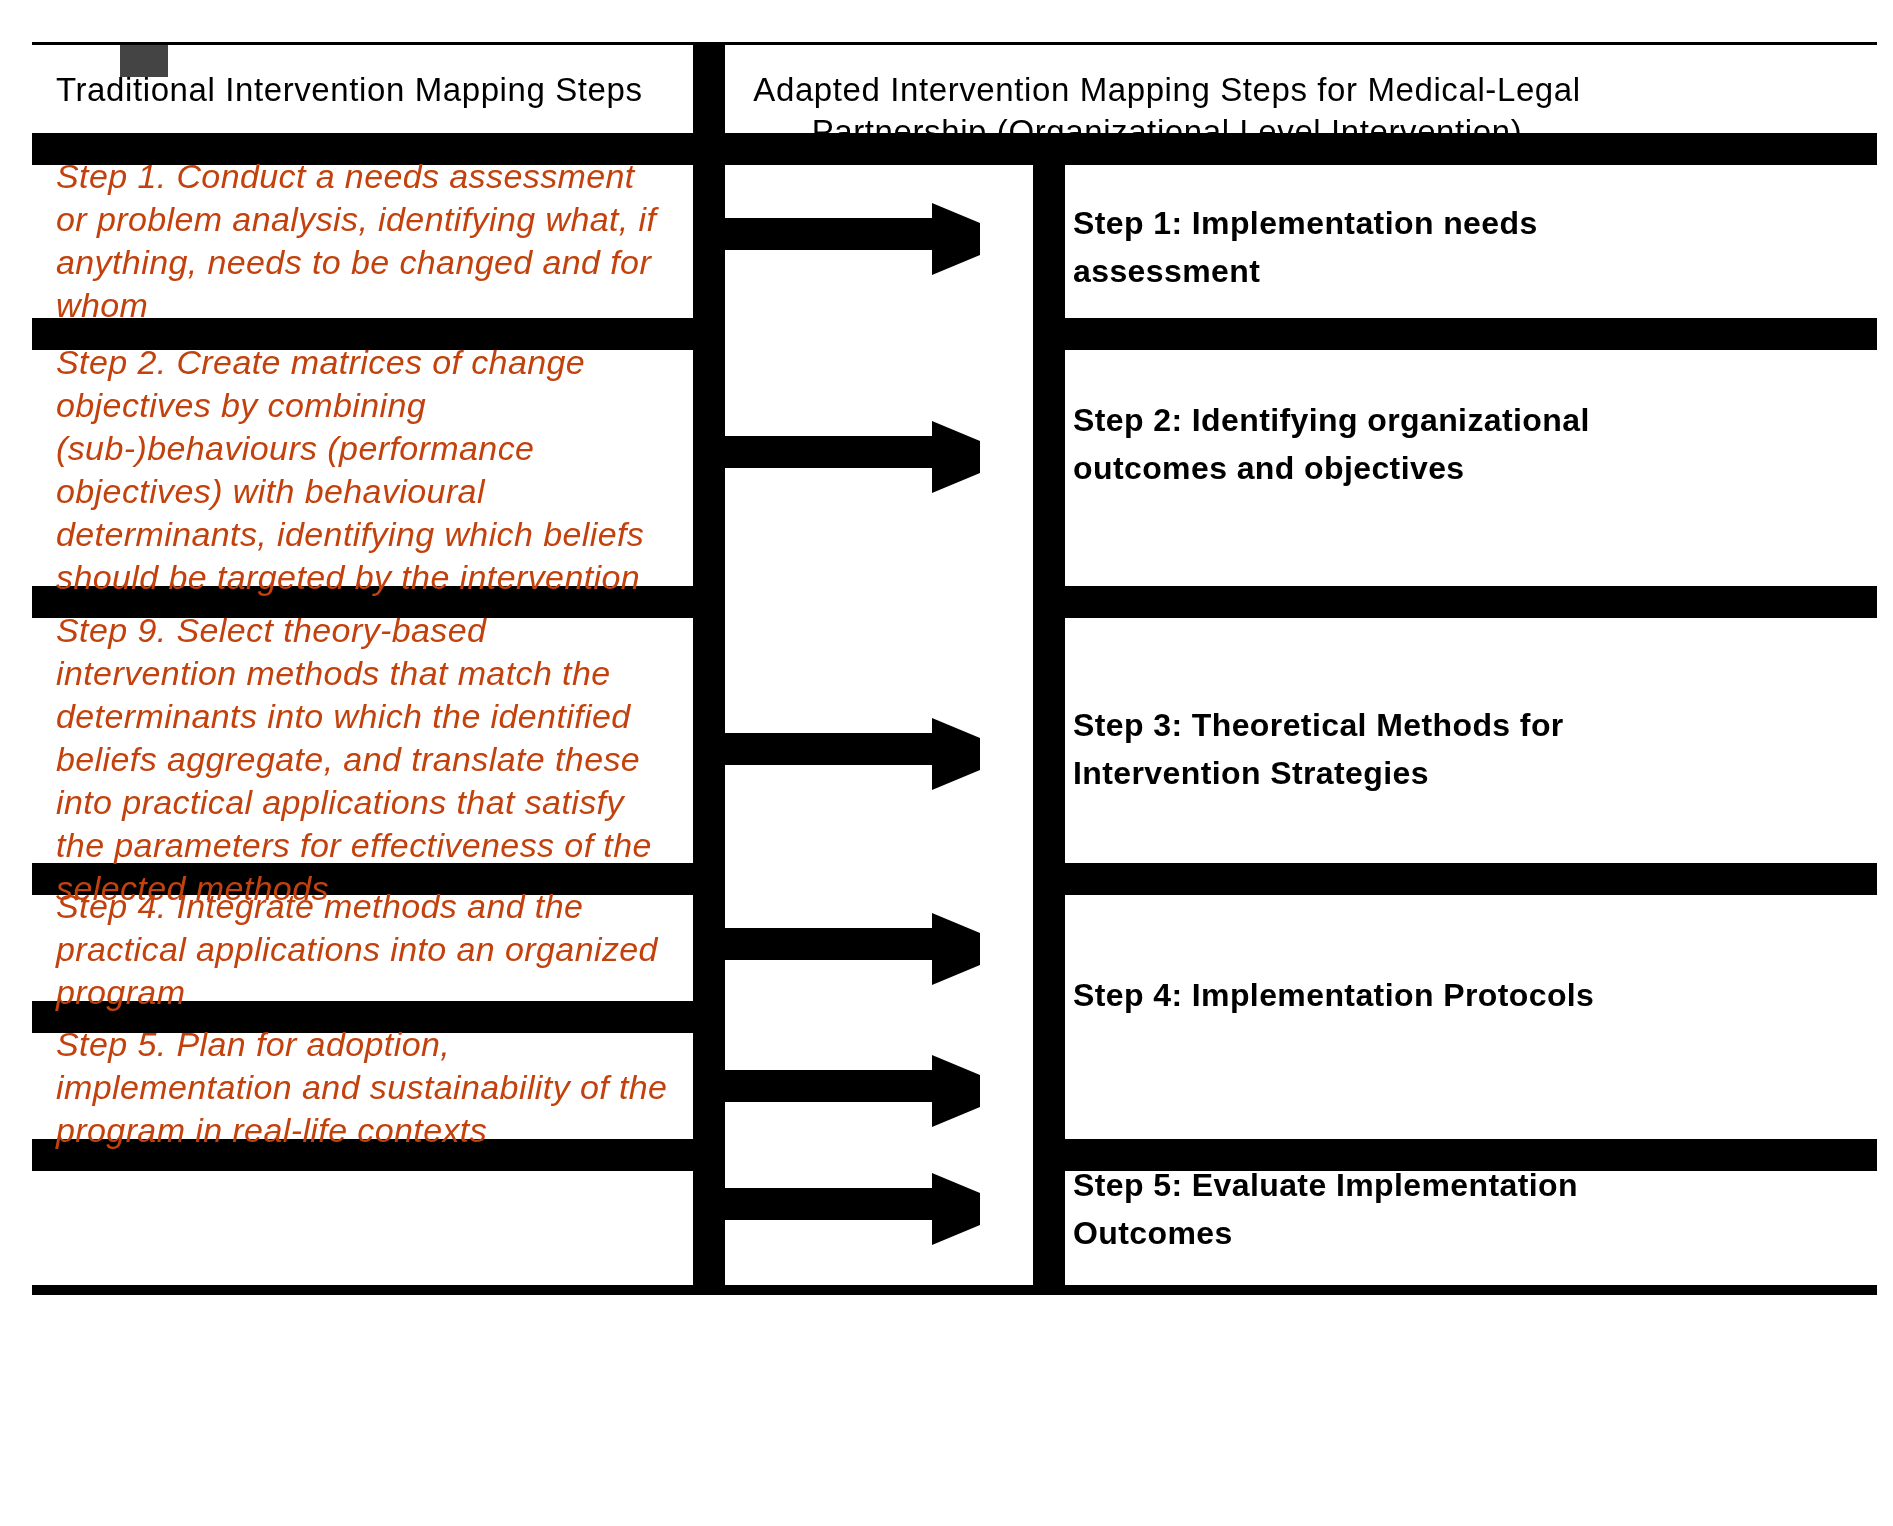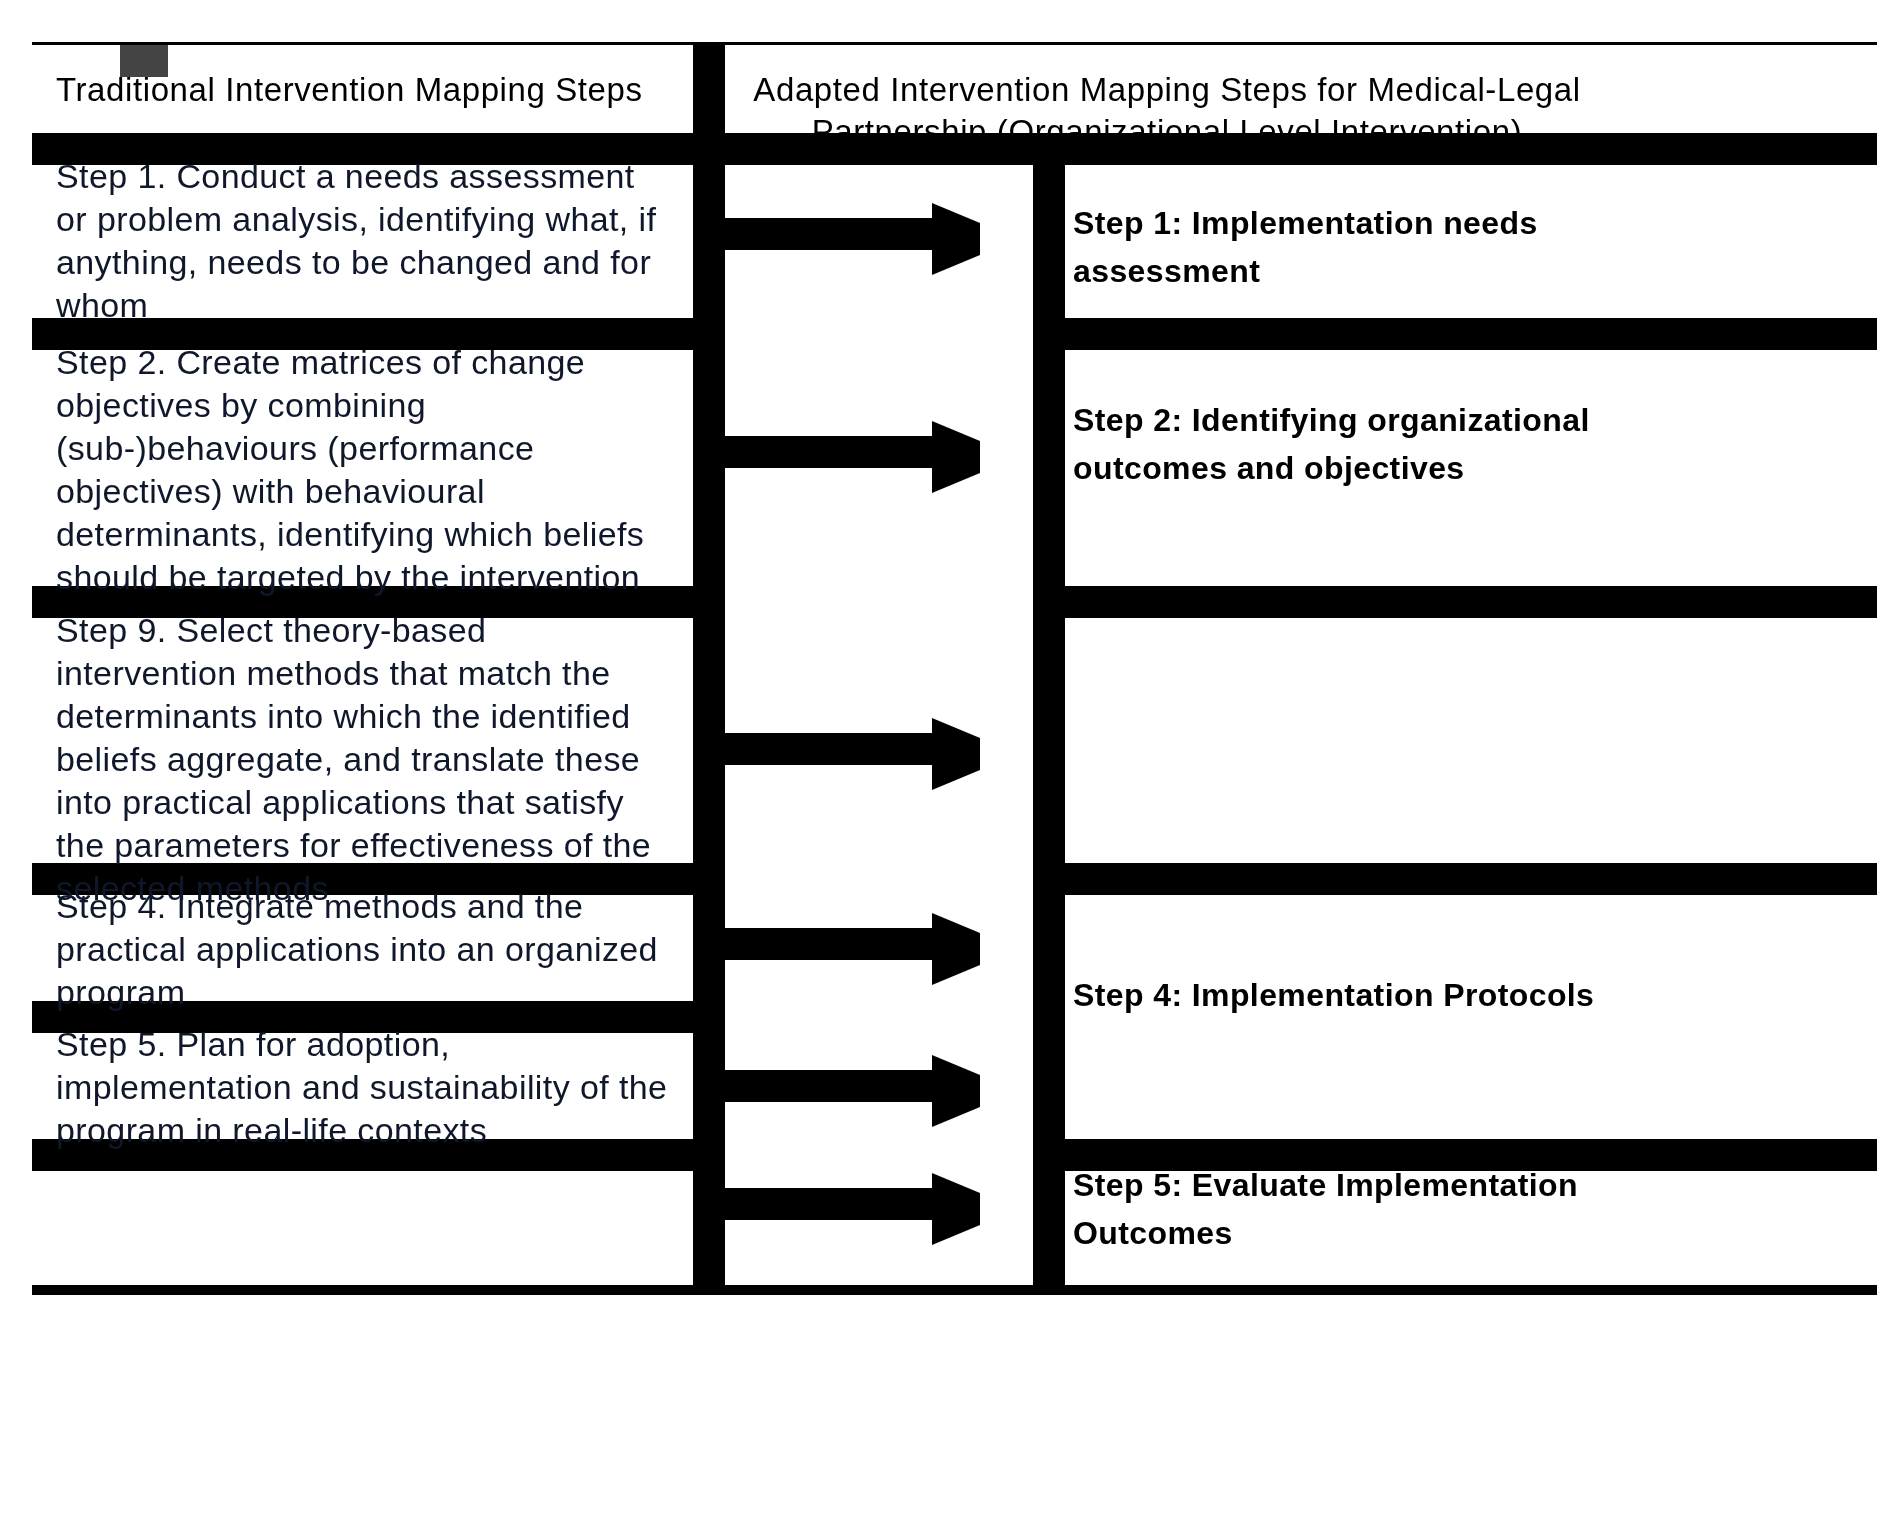--- a/index.html
+++ b/index.html
@@ -48,21 +48,22 @@
   .hdr.hdr-right { top:8px;  left:685px; width:900px;text-align:center; }
 
   
   .tcell {
     position:absolute;
     left:8px;
     width:650px;
     font-size:34px;
     line-height:43px;
     letter-spacing:0.4px;
-    color:#0f172a;
+    color:#c2410c;
+    font-style:italic;
   }
   
   .acell {
     position:absolute;
     left:1025px;
     width:650px;
     font-size:32px;
     line-height:48px;
     font-weight:bold;
     letter-spacing:0.4px;
@@ -136,17 +137,18 @@
       <div class="shaft"></div>
       <div class="head"></div>
     </div>
     <div class="arrow" style="top:1128px">
       <div class="shaft"></div>
       <div class="head"></div>
     </div>
 
     <div class="acell" style="top:138px">Step 1: Implementation needs assessment</div>
     <div class="acell" style="top:335px">Step 2: Identifying organizational outcomes and objectives</div>
+    <div class="acell" style="top:640px">Step 3: Theoretical Methods for Intervention Strategies</div>
     <div class="acell" style="top:910px">Step 4: Implementation Protocols</div>
     <div class="acell" style="top:1100px">Step 5: Evaluate Implementation Outcomes</div>
 
   </div>
 </div>
 
 </body></html>

